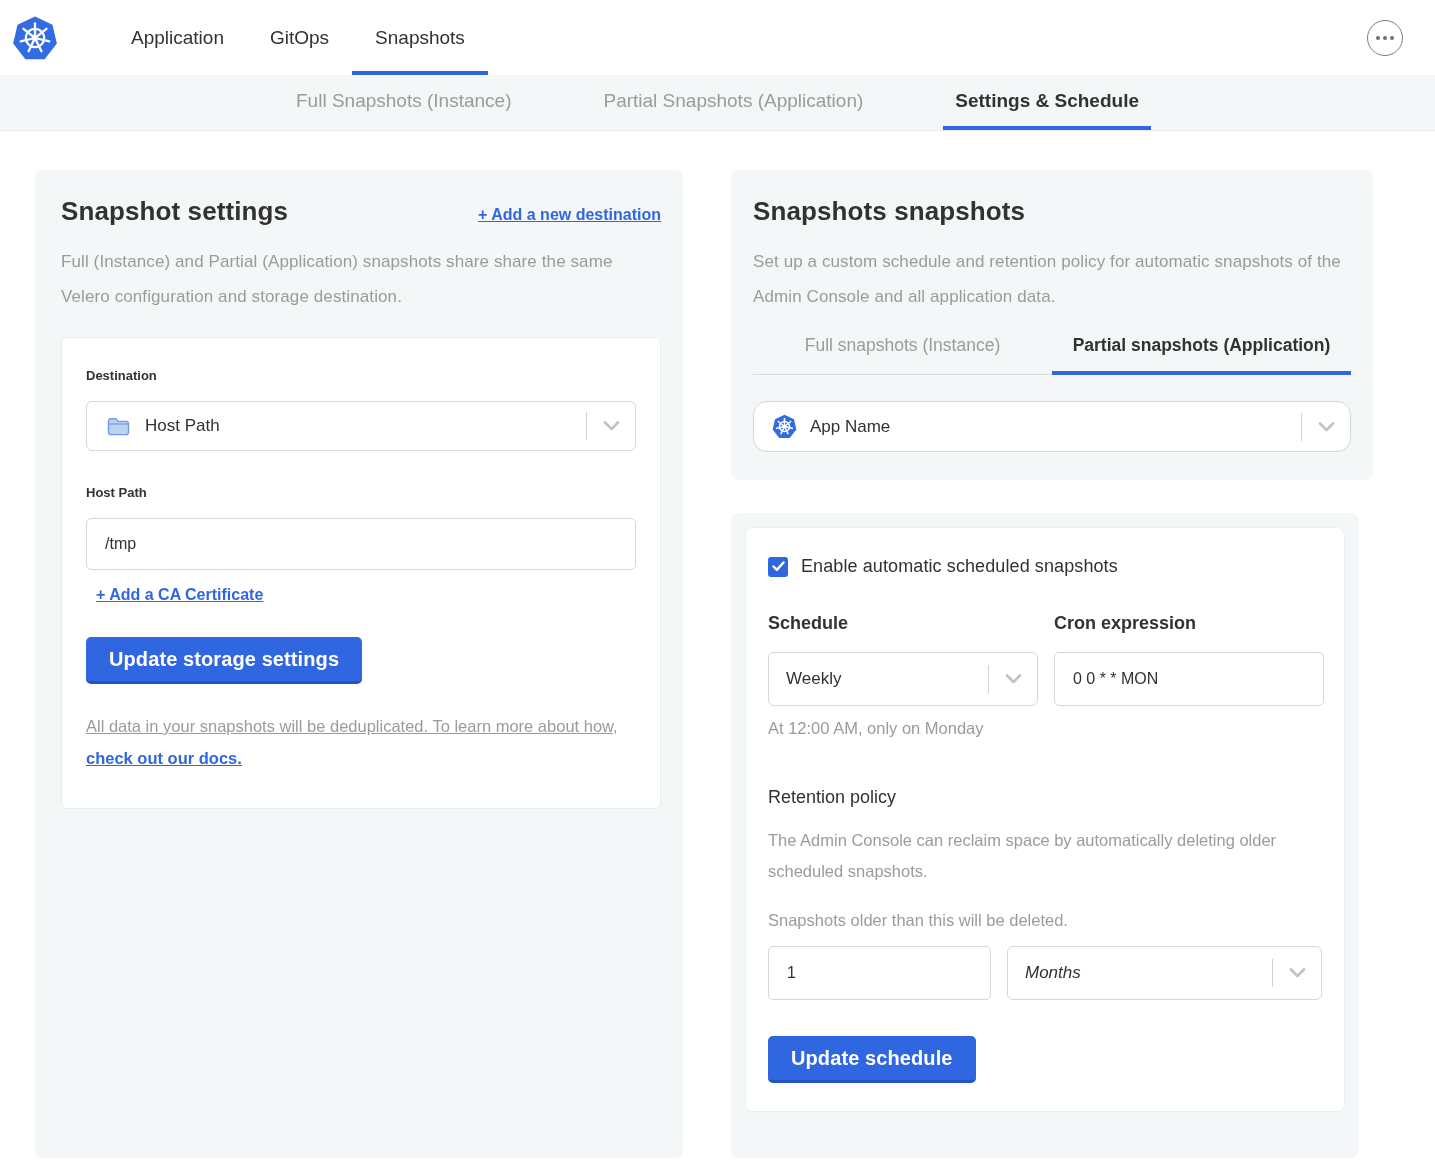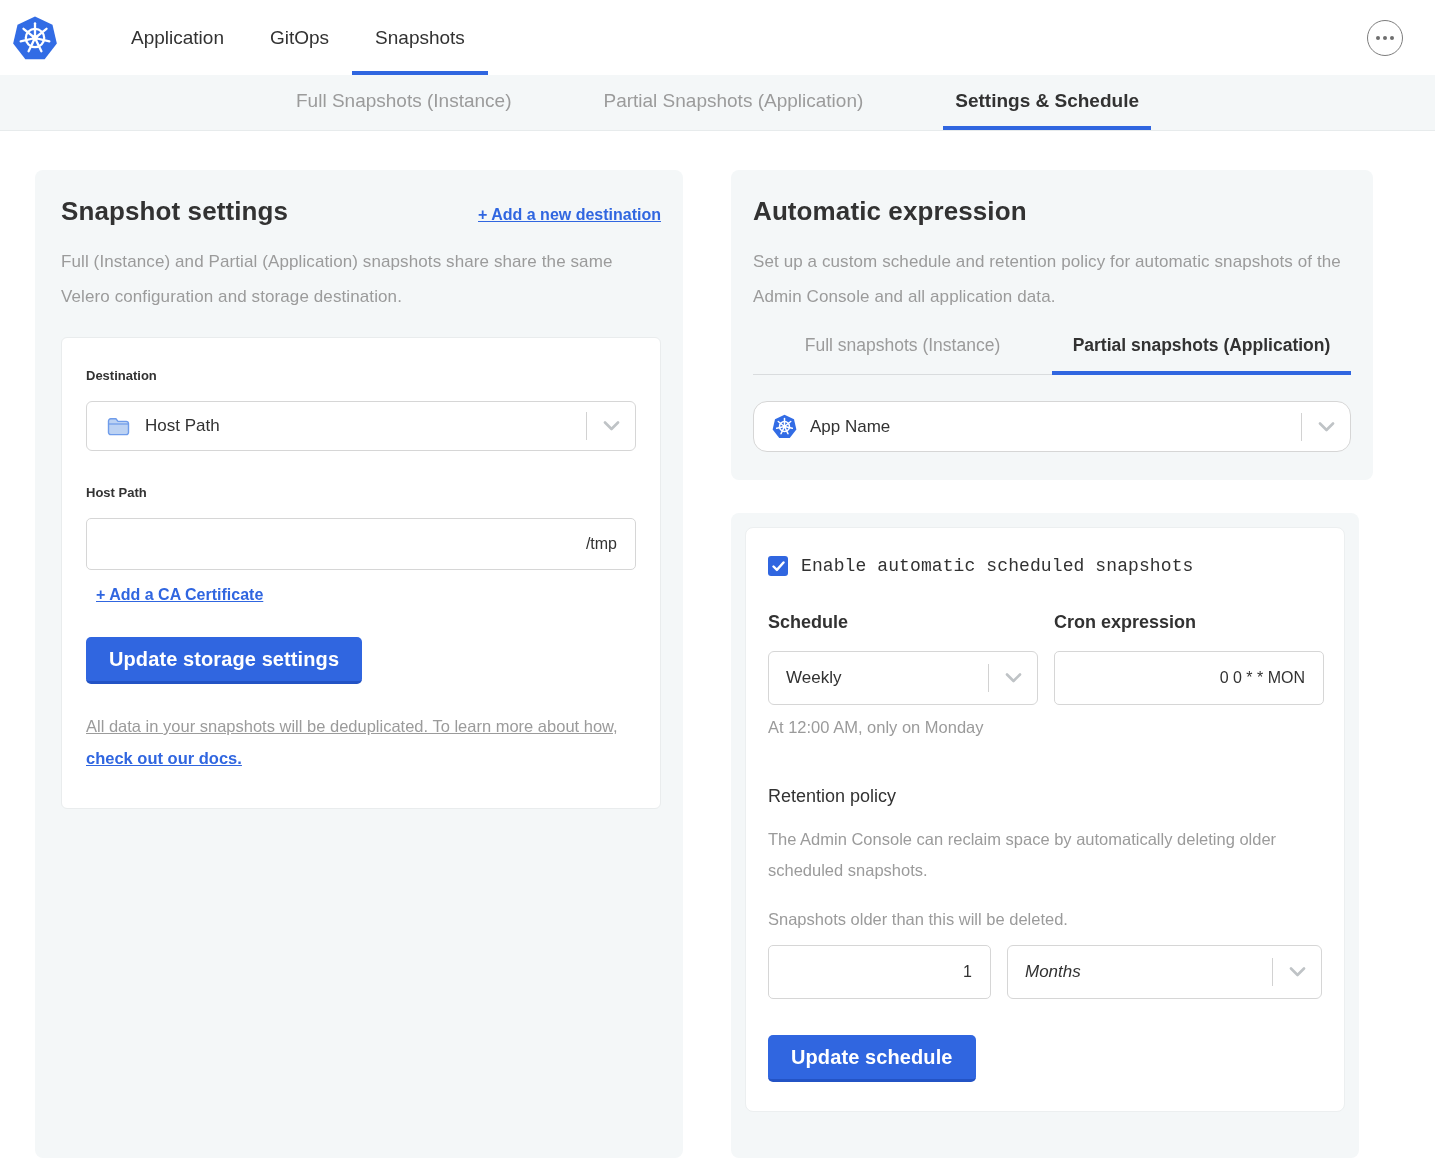--- a/index.html
+++ b/index.html
@@ -135,21 +135,20 @@
     width: 100%;
     height: 52px;
     border: 1px solid #d6d6d6;
     border-radius: 5px;
     padding: 0 18px;
     font-size: 16px;
     color: #323232;
     font-family: "Liberation Sans", sans-serif;
     background: #fff;
     outline: none;
-    text-align: right;
   }
 
   .btn-primary {
     display: inline-block;
     background: #3066e0;
     color: #fff;
     font-size: 20px;
     font-weight: 700;
     font-family: "Liberation Sans", sans-serif;
     border: none;
@@ -205,21 +204,21 @@
   }
   .check-row { display: flex; align-items: center; gap: 13px; }
   .checkbox {
     width: 20px; height: 20px;
     background: #3066e0;
     border-radius: 3px;
     display: flex; align-items: center; justify-content: center;
     cursor: pointer;
     flex: none;
   }
-  .check-label { font-size: 18px; color: #323232; letter-spacing: 0.1px; font-family: Liberation Mono, monospace; }
+  .check-label { font-size: 18px; color: #323232; letter-spacing: 0.1px; }
 
   .grid2 { display: grid; grid-template-columns: 270px 270px; column-gap: 16px; margin-top: 36px; }
   .grid2 .field-label { font-size: 18px; }
   .sched-select, .cron-input, .count-input, .unit-select { height: 54px; }
   .sched-select { padding-left: 17px; }
   .cron-hint { margin-top: 13px; font-size: 16.5px; color: #9b9b9b; }
 
   .retention-title { margin-top: 49px; font-size: 18px; font-weight: 400; color: #323232; }
   .desc2 { margin-top: 17px; font-size: 16.5px; color: #9b9b9b; line-height: 1.85; }
   .hint2 { margin-top: 25px; font-size: 16.5px; color: #9b9b9b; }
@@ -305,21 +304,21 @@
 
       <p class="note">
         <span>All data in your snapshots will be deduplicated. To learn more about how, </span><a class="link">check out our docs.</a>
       </p>
     </div>
   </section>
 
   <div class="right-col">
 
     <section class="panel panel-auto">
-      <h2 class="panel-title">Automatic expression</h2>
+      <h2 class="panel-title">Snapshots snapshots</h2>
       <p class="desc">Set up a custom schedule and retention policy for automatic snapshots of the Admin Console and all application data.</p>
       <div class="auto-tabs">
         <div class="auto-tab">Full snapshots (Instance)</div>
         <div class="auto-tab active">Partial snapshots (Application)</div>
       </div>
       <div class="select app-select">
         <span class="k8s-mini">
           <svg width="25" height="25" viewBox="0 0 100 100">
             <polygon points="50,3 88,21 97.5,62 71,96 29,96 2.5,62 12,21" fill="#326ce5"></polygon>
             <circle cx="50" cy="50" r="20" fill="none" stroke="#ffffff" stroke-width="6"></circle>

